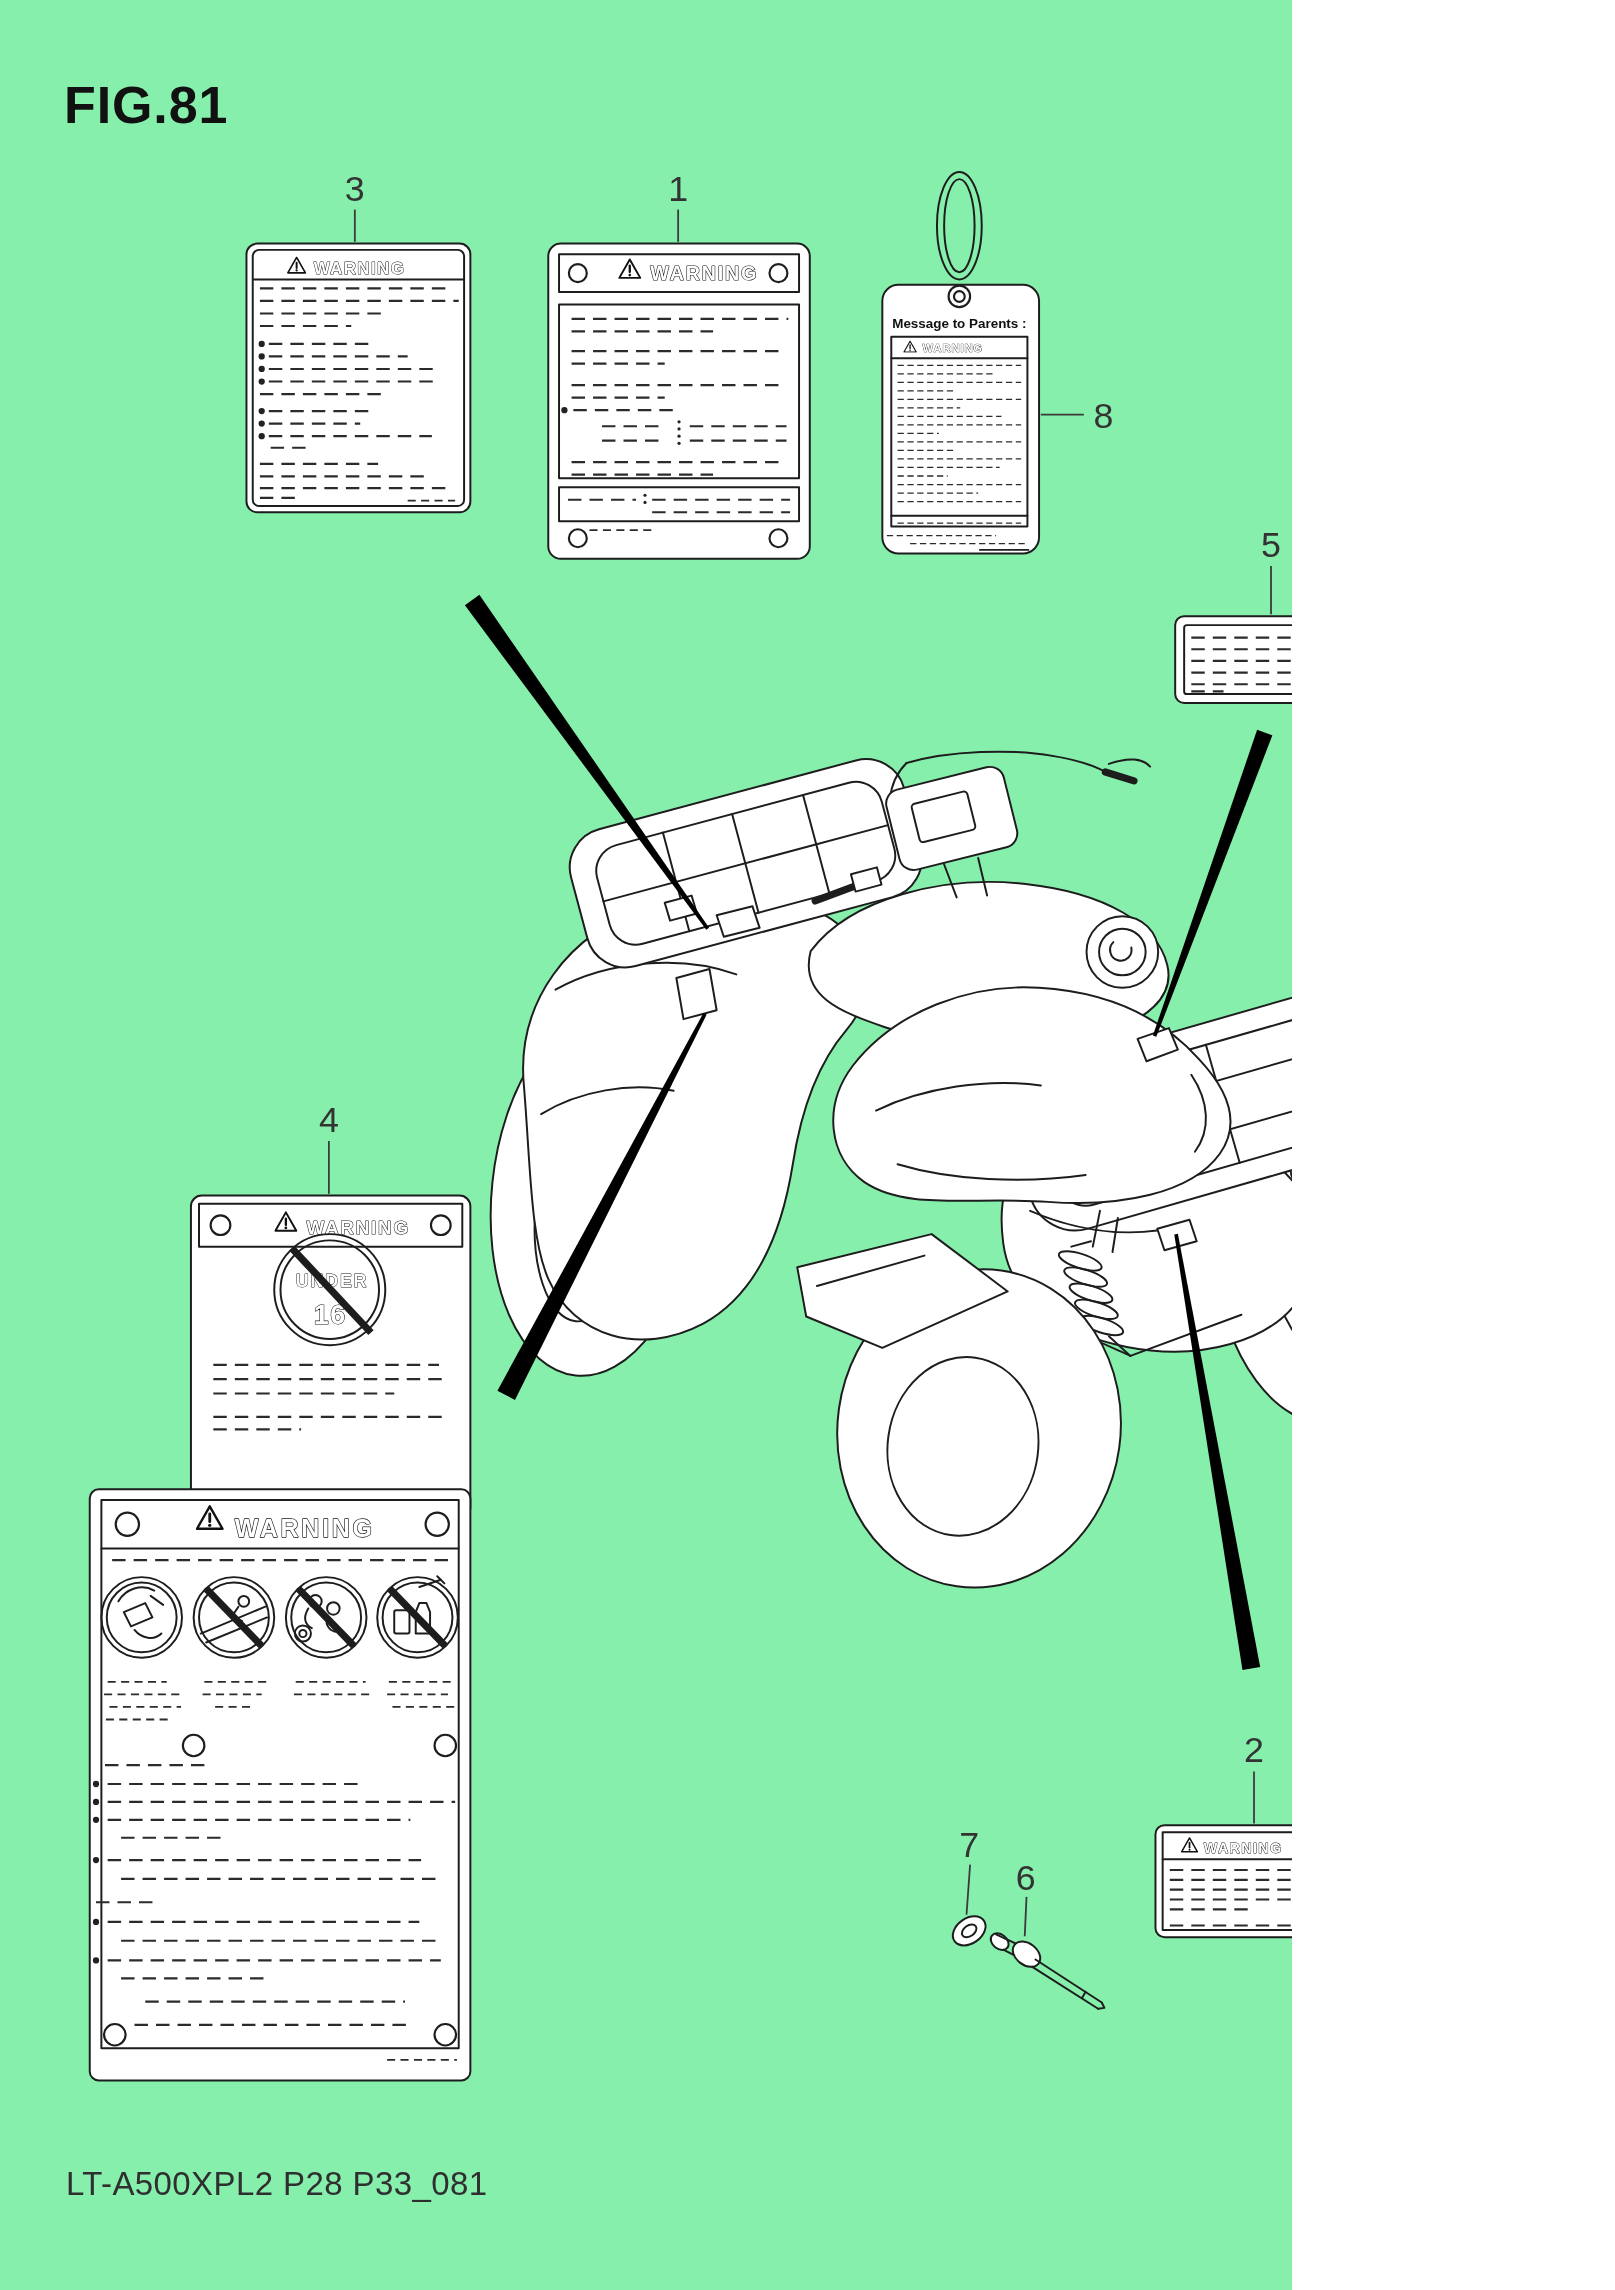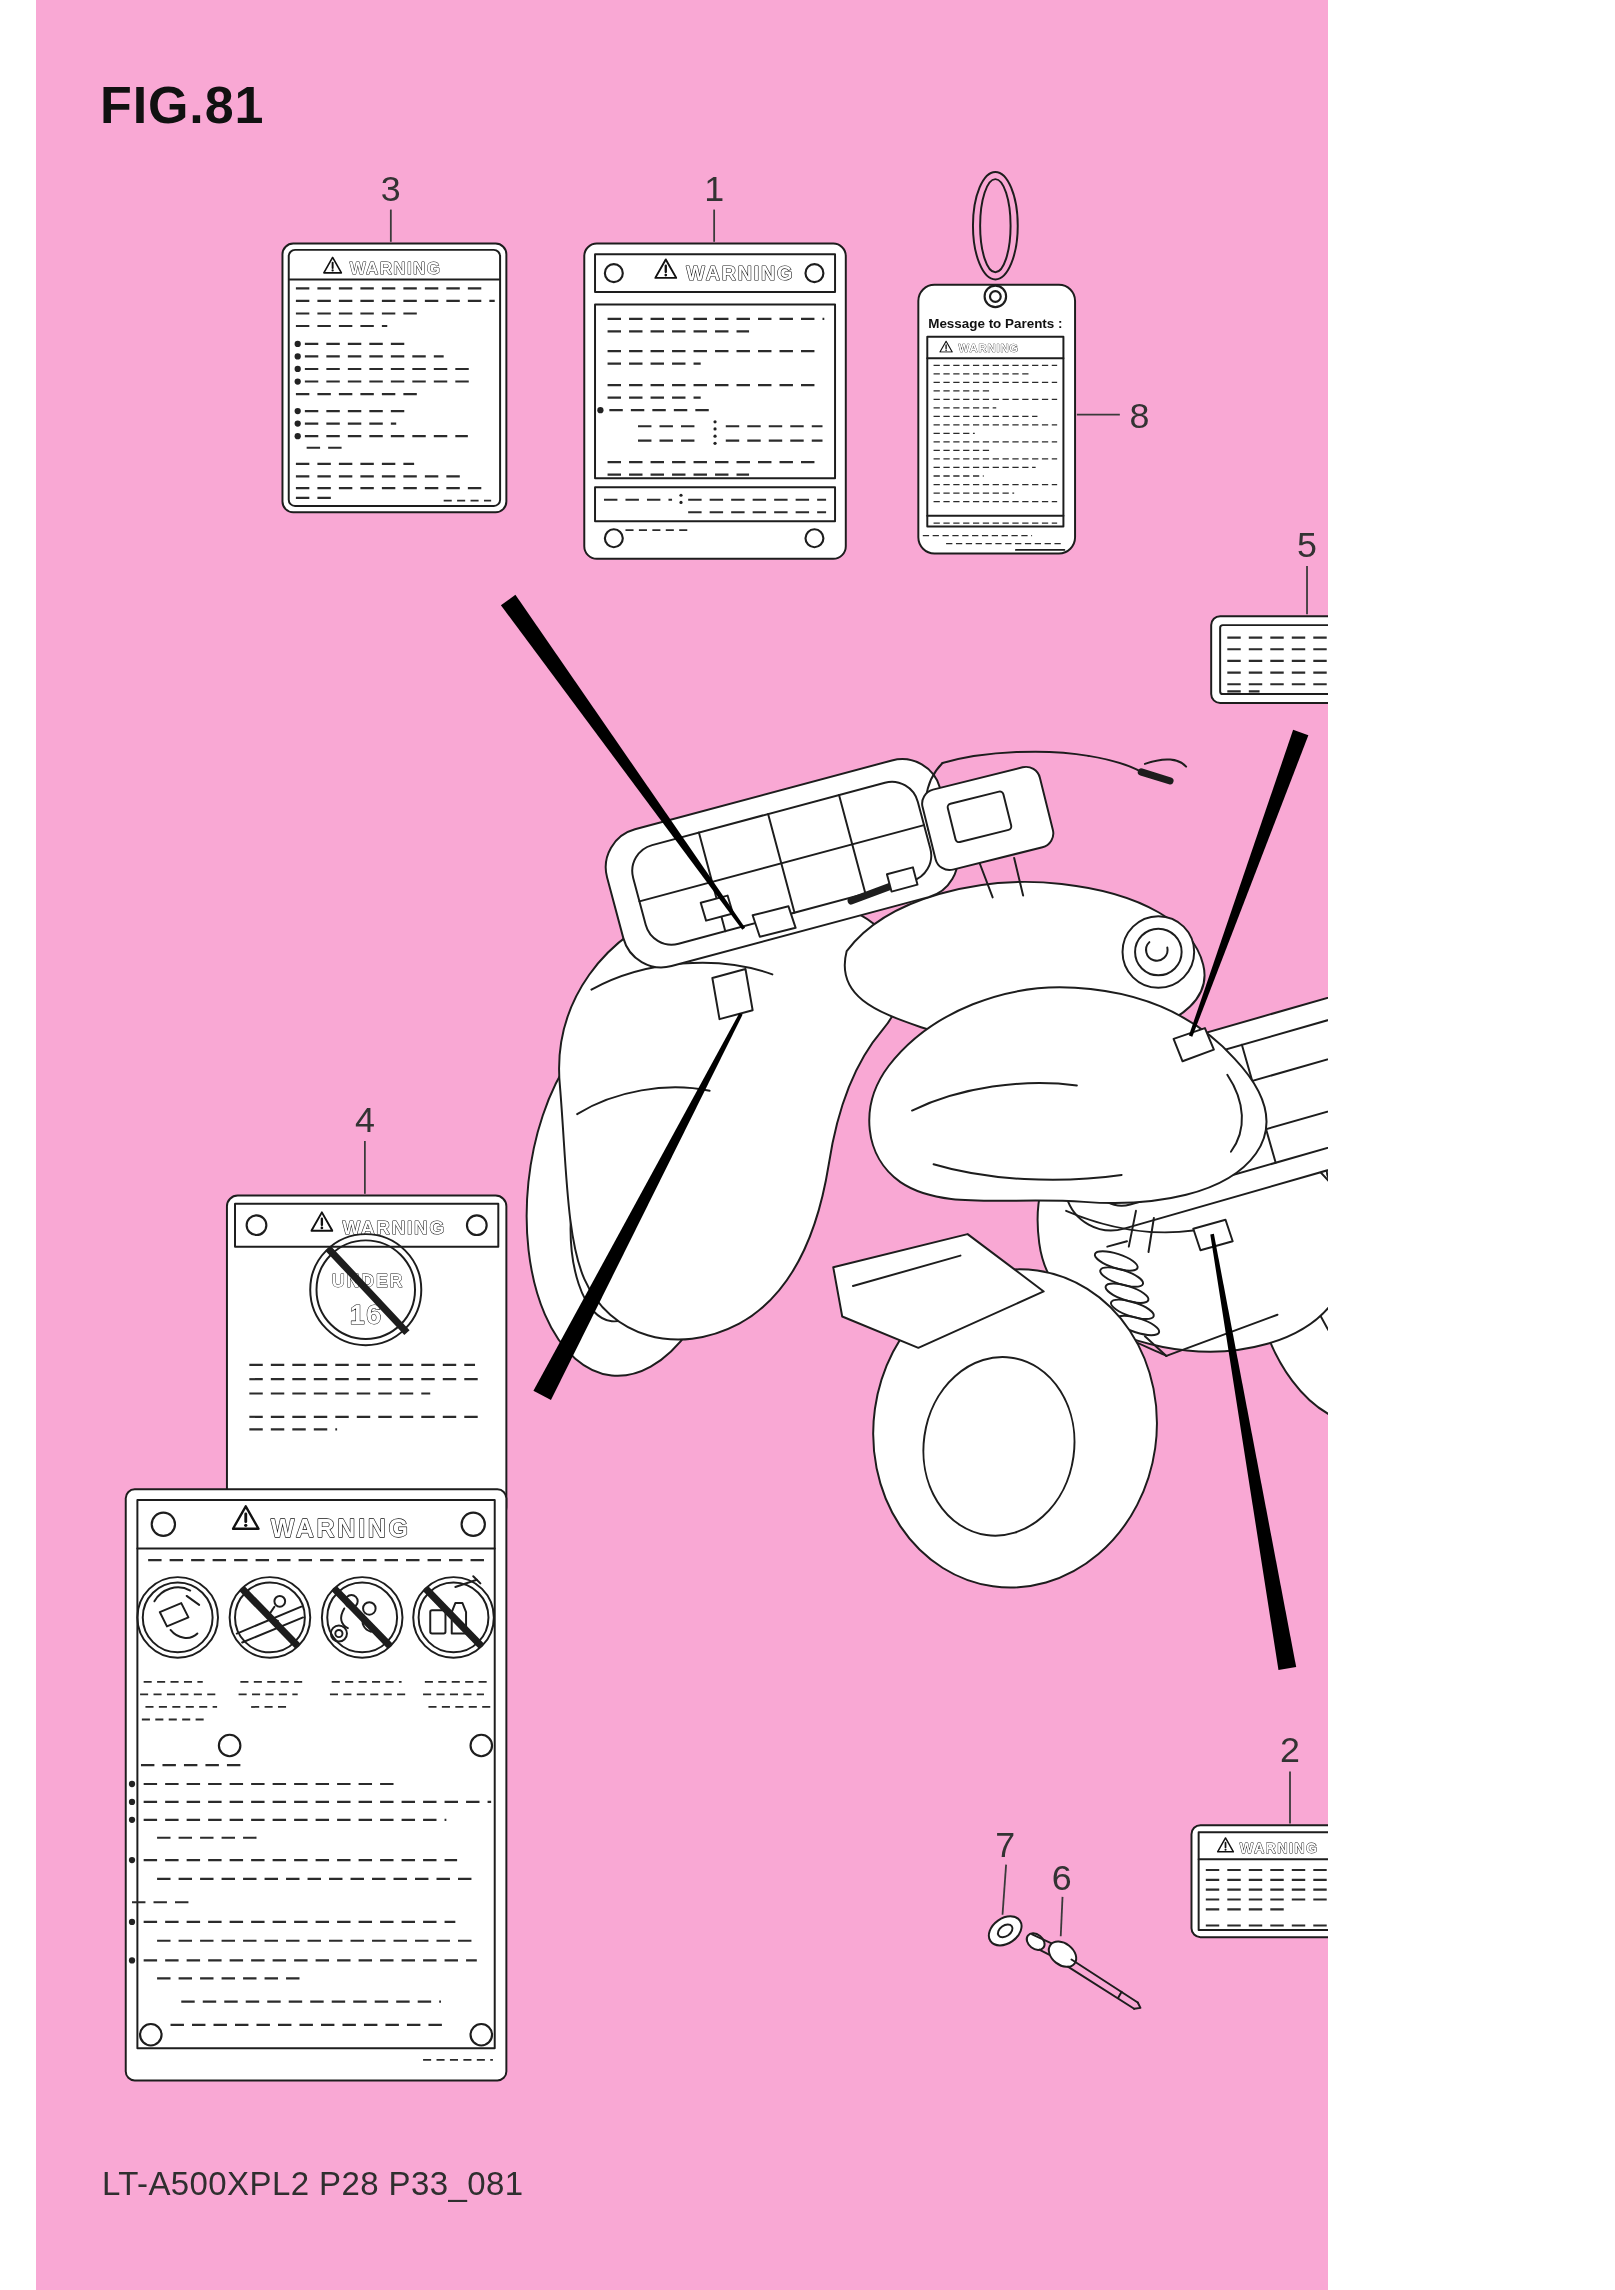--- a/index.html
+++ b/index.html
@@ -1,17 +1,17 @@
 <!DOCTYPE html>
 <html style="font-size:14.3px"><head>
 <meta charset="utf-8">
 <style>
   html,body{margin:0;padding:0;background:#ffffff;}
   body{width:1616px;height:2290px;font-family:"Liberation Sans",sans-serif;}
-  .stage{position:relative;width:1292px;height:2290px;background:#f9a8d4;overflow:hidden;margin-left:36px;}
+  .stage{position:relative;width:1292px;height:2290px;background:#86efac;overflow:hidden;}
   .fig-title{position:absolute;left:64px;top:75px;font-size:52px;font-weight:700;color:#111;letter-spacing:0.9px;}
   .footer{position:absolute;left:66px;top:2160px;color:#2f2f2f;font-size:33px;line-height:1.45;letter-spacing:0.4px;}
   .diagram-svg{position:absolute;left:0;top:0;}
   
   .fw{fill:#fff;stroke:#1d1d1d;stroke-width:2.2;stroke-linejoin:round;}
   .ln{fill:none;stroke:#1d1d1d;stroke-width:2.2;stroke-linecap:round;stroke-linejoin:round;}
   .grip{stroke:#1d1d1d;stroke-width:8;stroke-linecap:round;}
   .tl{stroke:#2b2b2b;stroke-width:2.4;stroke-dasharray:15 9;fill:none;}
   .tl2{stroke:#2b2b2b;stroke-width:2;stroke-dasharray:9 6;fill:none;}
   .tlf{stroke:#2b2b2b;stroke-width:1.4;stroke-dasharray:7 4;fill:none;}

